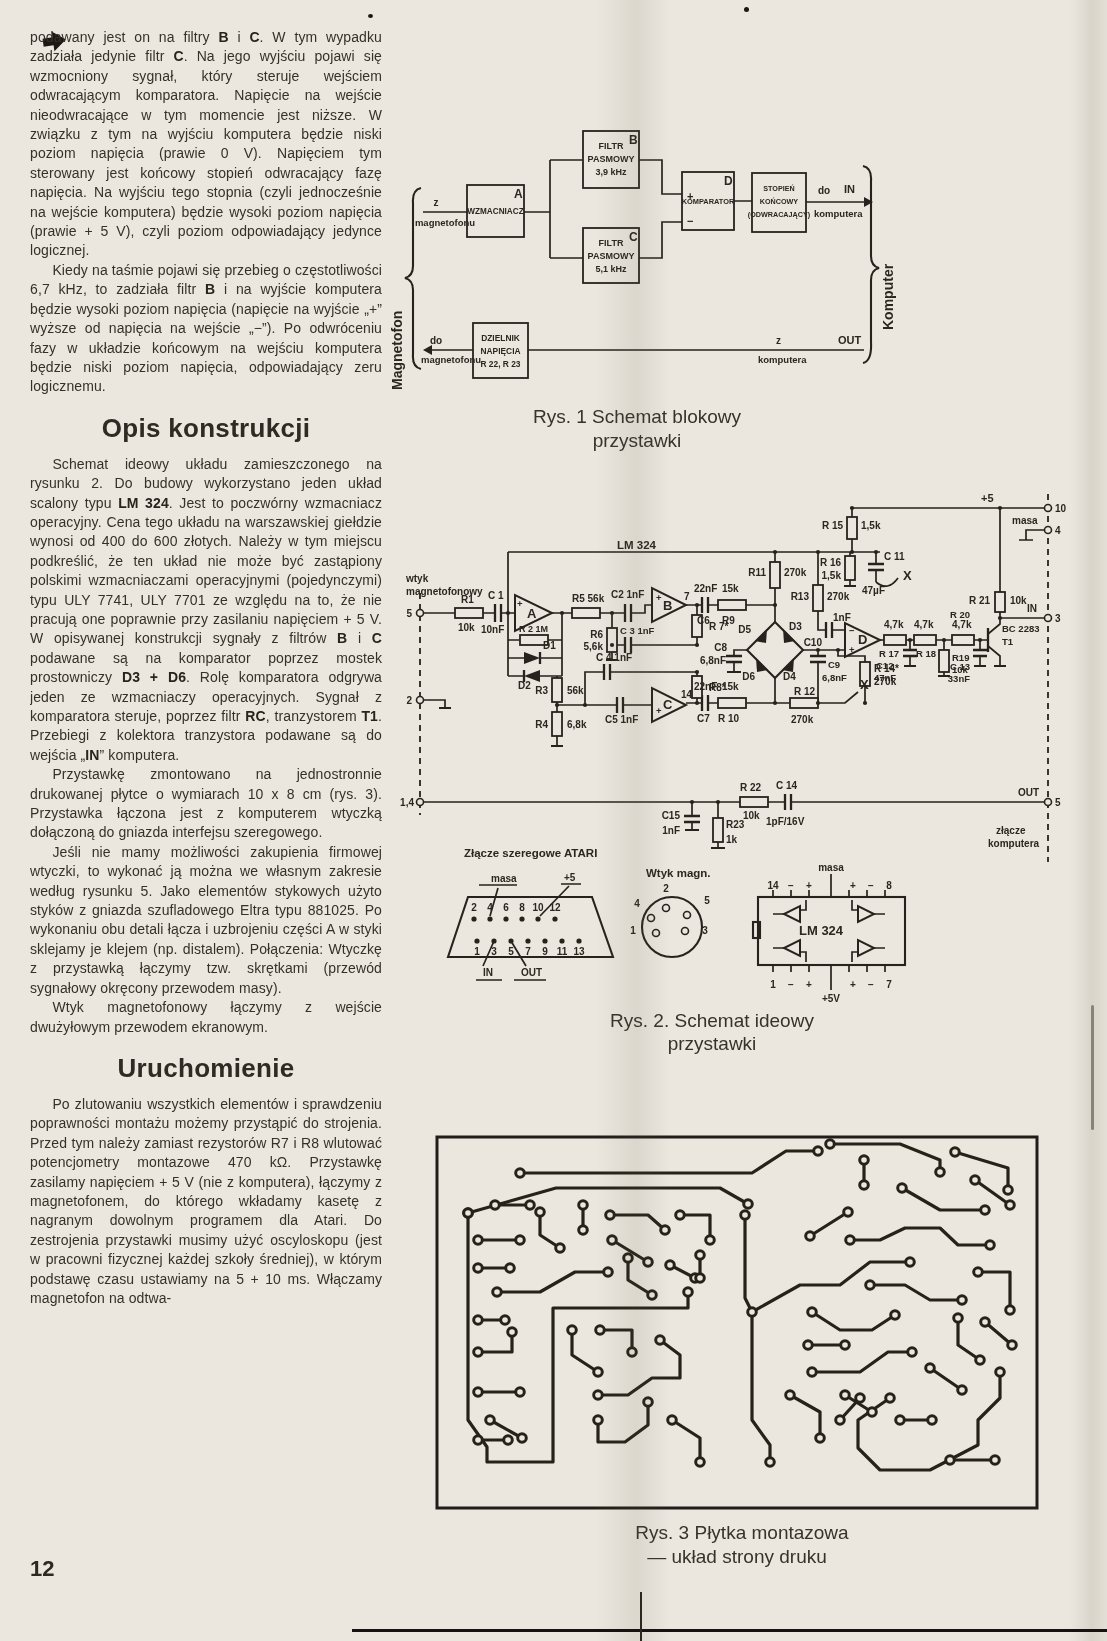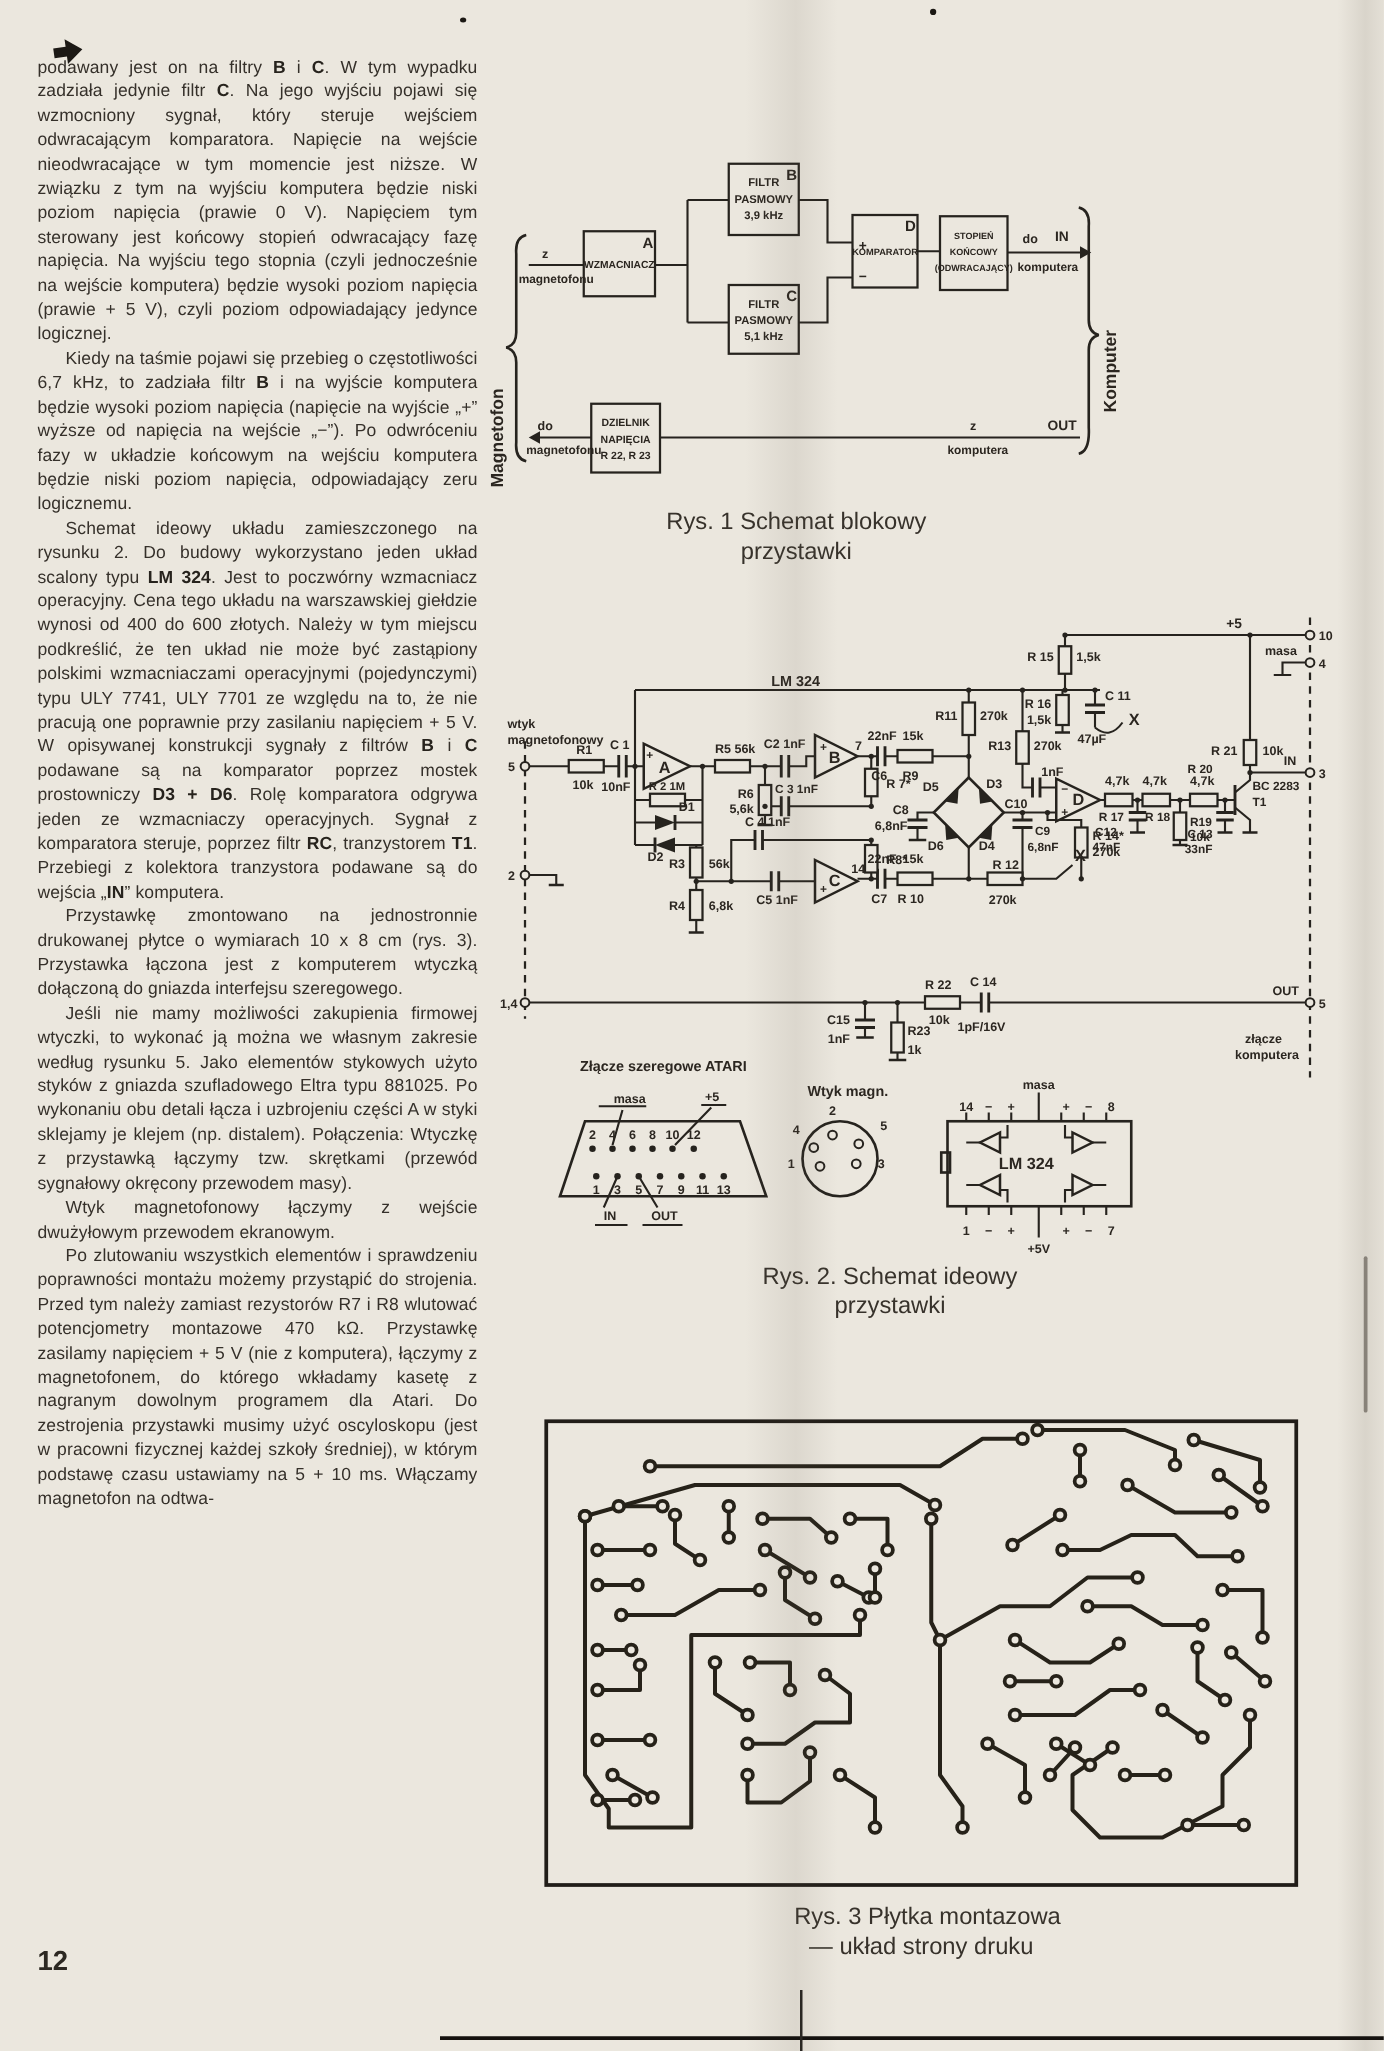--- a/index.html
+++ b/index.html
@@ -3,21 +3,21 @@
 <meta charset="utf-8">
 <style>
   html,body{margin:0;padding:0;}
   body{width:1107px;height:1641px;position:relative;background:#ebe7de;font-family:"Liberation Sans",sans-serif;overflow:hidden;}
   .page{position:absolute;inset:0;}
   
   .streak{position:absolute;top:0;height:1641px;pointer-events:none;}
   .streak.s1{left:596px;width:74px;background:linear-gradient(90deg,transparent,rgba(95,85,72,.07) 35%,rgba(95,85,72,.11) 55%,transparent);}
   .streak.s2{left:1070px;width:37px;background:linear-gradient(90deg,transparent,rgba(95,85,72,.13) 60%,rgba(95,85,72,.05));}
   
-  #article{position:absolute;left:30px;top:44px;width:352px;height:1512px;overflow:hidden;
+  #article{position:absolute;left:30px;top:28px;width:352px;height:1512px;overflow:hidden;
     font-size:14px;line-height:19.4px;text-align:justify;color:#35302a;letter-spacing:.1px;}
   #article p{margin:0;text-indent:1.6em;}
   #article p.noindent{text-indent:0;}
   #article .h2{font-weight:bold;font-size:26px;line-height:30px;text-align:center;margin:16px 0 12px;color:#2e2a24;letter-spacing:.3px;}
   #article b{font-weight:bold;color:#27231d;}
   .pagenum{position:absolute;left:30px;top:1556px;font-size:22px;font-weight:bold;color:#2c2822;}
   .arrowicon{position:absolute;left:42px;top:30px;}
   .dot{position:absolute;background:#1b1813;border-radius:50%;}
   .artifact{position:absolute;background:#15120f;}
   svg{position:absolute;}
@@ -43,24 +43,26 @@
 
   <svg class="arrowicon" width="26" height="22" viewBox="0 0 26 22">
     <polygon points="1,7 11,7 11,1 24,11 11,21 11,15 1,15" fill="#1c1915" transform="rotate(-8 13 11)"></polygon>
   </svg>
   <div class="dot" style="left:368px;top:14px;width:5px;height:4px;"></div>
   <div class="dot" style="left:744px;top:7px;width:5px;height:5px;"></div>
 
   <div id="article">
       <p class="noindent"><span>podawany jest on na filtry </span><b>B</b><span> i </span><b>C</b><span>. W tym wypadku zadziała jedynie filtr </span><b>C</b><span>. Na jego wyjściu pojawi się wzmocniony sygnał, który steruje wejściem odwracającym komparatora. Napięcie na wejście nieodwracające w tym momencie jest niższe. W związku z tym na wyjściu komputera będzie niski poziom napięcia (prawie 0 V). Napięciem tym sterowany jest końcowy stopień odwracający fazę napięcia. Na wyjściu tego stopnia (czyli jednocześnie na wejście komputera) będzie wysoki poziom napięcia (prawie + 5 V), czyli poziom odpowiadający jedynce logicznej.</span></p>
       <p><span>Kiedy na taśmie pojawi się przebieg o częstotliwości 6,7 kHz, to zadziała filtr </span><b>B</b><span> i na wyjście komputera będzie wysoki poziom napięcia (napięcie na wyjście „+” wyższe od napięcia na wejście „−”). Po odwróceniu fazy w układzie końcowym na wejściu komputera będzie niski poziom napięcia, odpowiadający zeru logicznemu.</span></p>
+      <div class="h2">Opis konstrukcji</div>
       <p><span>Schemat ideowy układu zamieszczonego na rysunku 2. Do budowy wykorzystano jeden układ scalony typu </span><b>LM 324</b><span>. Jest to poczwórny wzmacniacz operacyjny. Cena tego układu na warszawskiej giełdzie wynosi od 400 do 600 złotych. Należy w tym miejscu podkreślić, że ten układ nie może być zastąpiony polskimi wzmacniaczami operacyjnymi (pojedynczymi) typu ULY 7741, ULY 7701 ze względu na to, że nie pracują one poprawnie przy zasilaniu napięciem + 5 V. W opisywanej konstrukcji sygnały z filtrów </span><b>B</b><span> i </span><b>C</b><span> podawane są na komparator poprzez mostek prostowniczy </span><b>D3 + D6</b><span>. Rolę komparatora odgrywa jeden ze wzmacniaczy operacyjnych. Sygnał z komparatora steruje, poprzez filtr </span><b>RC</b><span>, tranzystorem </span><b>T1</b><span>. Przebiegi z kolektora tranzystora podawane są do wejścia „</span><b>IN</b><span>” komputera.</span></p>
       <p><span>Przystawkę zmontowano na jednostronnie drukowanej płytce o wymiarach 10 x 8 cm (rys. 3). Przystawka łączona jest z komputerem wtyczką dołączoną do gniazda interfejsu szeregowego.</span></p>
       <p><span>Jeśli nie mamy możliwości zakupienia firmowej wtyczki, to wykonać ją można we własnym zakresie według rysunku 5. Jako elementów stykowych użyto styków z gniazda szufladowego Eltra typu 881025. Po wykonaniu obu detali łącza i uzbrojeniu części A w styki sklejamy je klejem (np. distalem). Połączenia: Wtyczkę z przystawką łączymy tzw. skrętkami (przewód sygnałowy okręcony przewodem masy).</span></p>
       <p><span>Wtyk magnetofonowy łączymy z wejście dwużyłowym przewodem ekranowym.</span></p>
+      <div class="h2">Uruchomienie</div>
       <p><span>Po zlutowaniu wszystkich elementów i sprawdzeniu poprawności montażu możemy przystąpić do strojenia. Przed tym należy zamiast rezystorów R7 i R8 wlutować potencjometry montazowe 470 kΩ. Przystawkę zasilamy napięciem + 5 V (nie z komputera), łączymy z magnetofonem, do którego wkładamy kasetę z nagranym dowolnym programem dla Atari. Do zestrojenia przystawki musimy użyć oscyloskopu (jest w pracowni fizycznej każdej szkoły średniej), w którym podstawę czasu ustawiamy na 5 + 10 ms. Włączamy magnetofon na odtwa-</span></p>
     </div>
   <div class="pagenum">12</div>
 
   <svg id="fig1" style="left:390px;top:55px" width="717" height="410" viewBox="390 55 717 410">
     <path class="w" d="M423 212 H467 M524 212 H550 M550 160 V258 M550 160 H583 M550 258 H583 M639 160 H662 V194 H682 M639 258 H662 V222 H682 M734 201 H752 M806 202 H864 M473 350 H432 M528 350 H864"></path>
     <polygon class="nd" points="864,197 873,202 864,207"></polygon>
     <polygon class="nd" points="432,345 423,350 432,355"></polygon>
     <path class="w2" d="M421 188 Q412 190 413 203 L413 266 Q413 276 405 278 Q413 280 413 290 L413 354 Q412 367 421 369"></path>
     <path class="w2" d="M863 166 Q872 168 871 181 L871 256 Q871 266 879 268 Q871 270 871 280 L871 342 Q872 361 863 363"></path>

